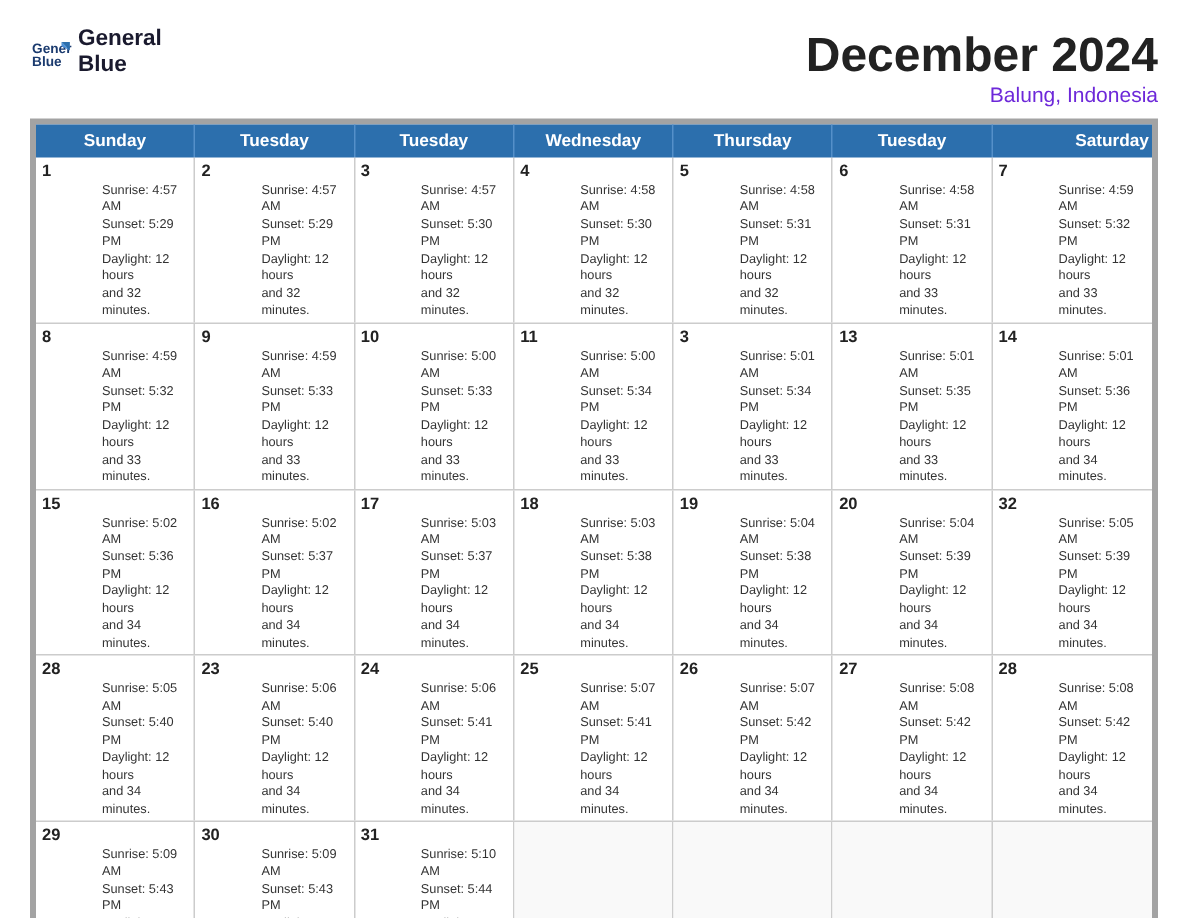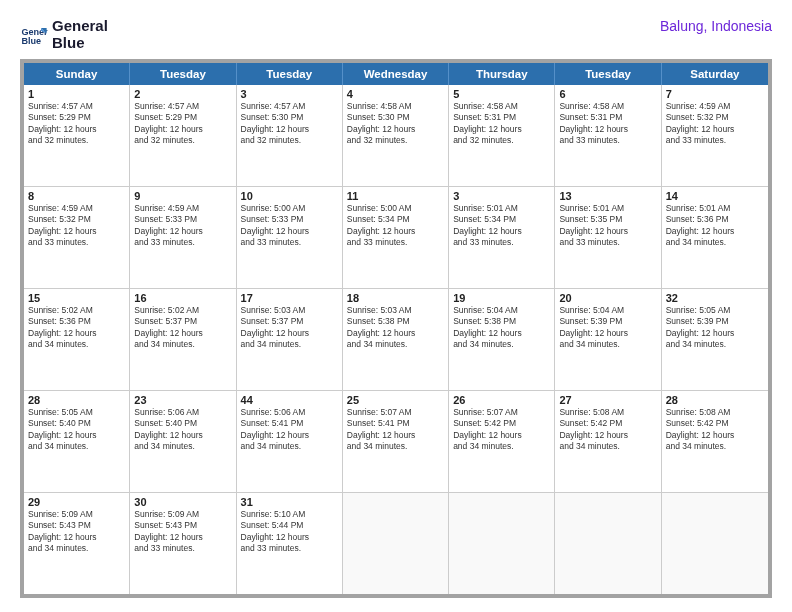--- a/index.html
+++ b/index.html
@@ -64,21 +64,21 @@
       background: #2c6fad;
     }
     .cal-header-cell {
       color: #fff;
       font-size: 11.5px;
       font-weight: bold;
       text-align: center;
       padding: 5px 2px;
       border-right: 1px solid #5590c9;
     }
-    .cal-header-cell:last-child { border-right: none; }
+    .cal-header-cell:last-child { border-right: none; text-align: right; }
     .cal-body {
       flex: 1;
       display: flex;
       flex-direction: column;
     }
     .cal-row {
       flex: 1;
       display: grid;
       grid-template-columns: repeat(7, 1fr);
       border-top: 1px solid #ccc;
@@ -97,40 +97,42 @@
     .day-num {
       font-size: 11px;
       font-weight: bold;
       color: #222;
       margin-bottom: 1px;
     }
     .day-detail {
       font-size: 8.5px;
       color: #333;
       line-height: 1.35;
+      margin-left: 40px;
     }
   </style>
 </head>
 <body>
 
 <div class="page">
   <div class="header">
     <div class="logo">
       <svg class="logo-icon" viewBox="0 0 40 40">
         <text x="2" y="20" font-size="13" font-weight="bold" fill="#1a3a6e" font-family="Arial">General</text>
         <text x="2" y="33" font-size="13" font-weight="bold" fill="#1a3a6e" font-family="Arial">Blue</text>
         <polygon points="30,10 38,18 30,14" fill="#4a90d9"></polygon>
         <polygon points="30,10 38,10 38,18" fill="#2c6fad"></polygon>
       </svg>
       <div class="logo-text">
         <span>General</span>
         <span>Blue</span>
       </div>
     </div>
     <div class="title-block">
+      <div class="month-title">December 2024</div>
       <div class="location">Balung, Indonesia</div>
     </div>
   </div>
 
   <div class="calendar">
     <div class="cal-header">
       <div class="cal-header-cell">Sunday</div>
       <div class="cal-header-cell">Tuesday</div>
       <div class="cal-header-cell">Tuesday</div>
       <div class="cal-header-cell">Wednesday</div>
@@ -301,21 +303,21 @@
 and 34 minutes.</div>
           </div>
           <div class="cal-cell">
             <div class="day-num">23</div>
             <div class="day-detail" style="white-space: pre-line;">Sunrise: 5:06 AM
 Sunset: 5:40 PM
 Daylight: 12 hours
 and 34 minutes.</div>
           </div>
           <div class="cal-cell">
-            <div class="day-num">44</div>
+            <div class="day-num">24</div>
             <div class="day-detail" style="white-space: pre-line;">Sunrise: 5:06 AM
 Sunset: 5:41 PM
 Daylight: 12 hours
 and 34 minutes.</div>
           </div>
           <div class="cal-cell">
             <div class="day-num">25</div>
             <div class="day-detail" style="white-space: pre-line;">Sunrise: 5:07 AM
 Sunset: 5:41 PM
 Daylight: 12 hours

